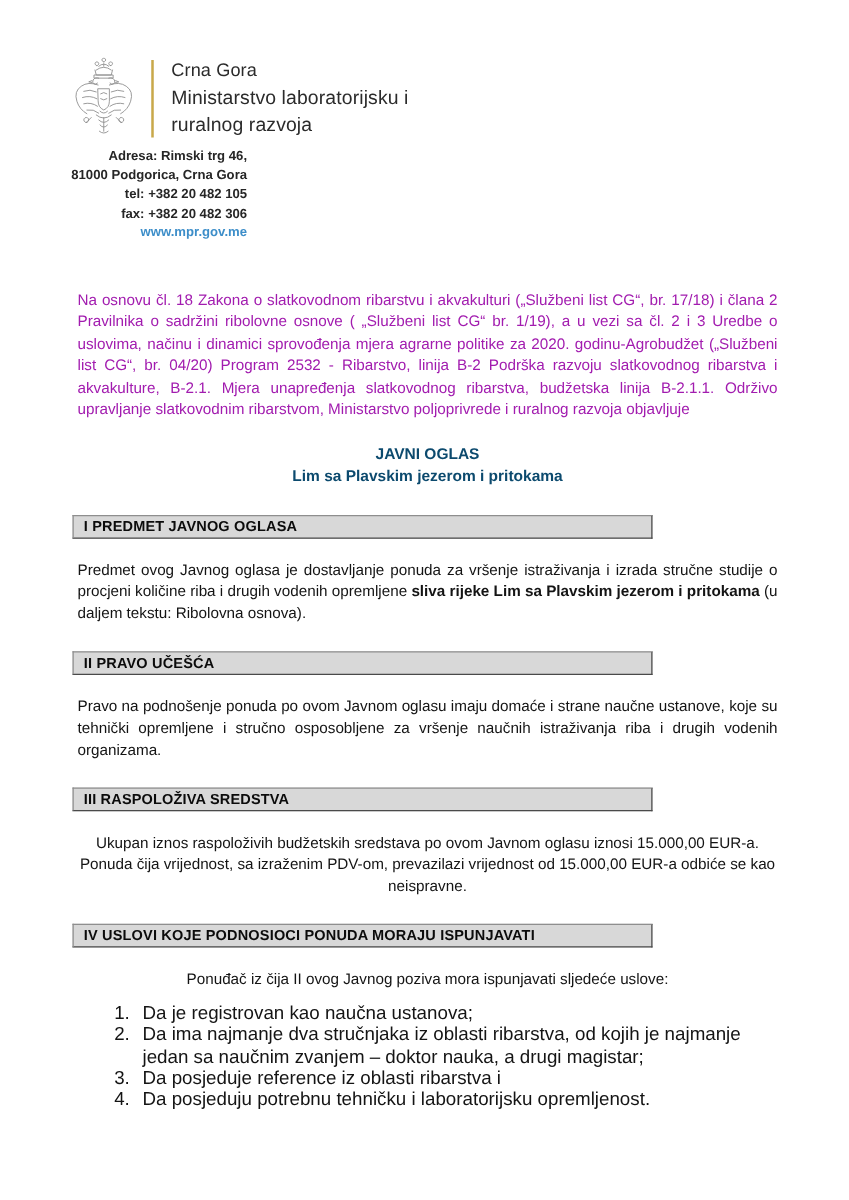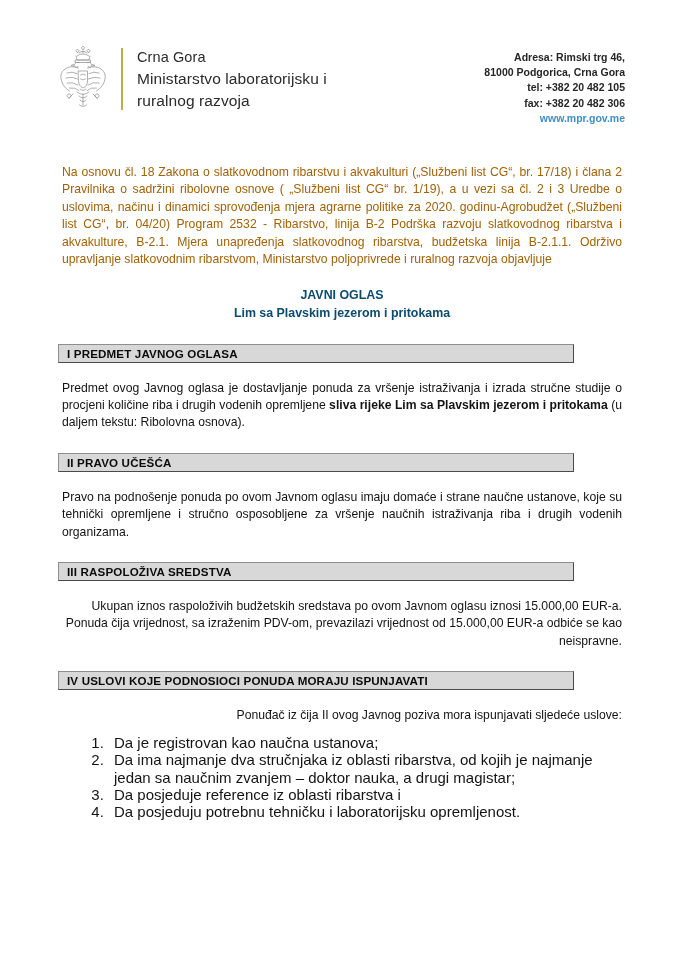--- a/index.html
+++ b/index.html
@@ -24,20 +24,21 @@
     padding: 0;
     overflow: hidden;
   }
 
   
   .letterhead {
     display: flex;
     align-items: flex-start;
     justify-content: space-between;
     padding: 46px 54px 0 57px;
+    flex-direction: column;
   }
 
   .brand {
     display: flex;
     align-items: flex-start;
   }
 
   .emblem {
     width: 52px;
     height: 68px;
@@ -88,21 +89,21 @@
   .content {
     padding: 0 57px 0 62px;
   }
 
   p.intro {
     margin: 0;
     font-size: 12.2px;
     line-height: 17.4px;
     text-align: justify;
     text-justify: inter-word;
-    color: #a16207;
+    color: #a21caf;
   }
 
   .spacer-intro { height: 38px; }
 
   .oglas-title {
     text-align: center;
     font-weight: bold;
     font-size: 12.4px;
     line-height: 17.6px;
     color: #0c4a6e;
@@ -115,21 +116,21 @@
   
   .section-bar {
     position: relative;
     margin: 0 4px 0 -4px;
     background: #d8d8d8;
     border: 1px solid #8e8e8e;
     border-right-color: #4a4a4a;
     border-bottom-color: #4a4a4a;
     box-sizing: border-box;
     height: 19px;
-    width: 516px;
+    width: 464px;
     display: flex;
     align-items: center;
   }
   .section-bar span {
     font-weight: bold;
     font-size: 11.6px;
     letter-spacing: .15px;
     color: #0b0b0b;
     padding-left: 8px;
     white-space: nowrap;
@@ -140,21 +141,21 @@
 
   p.body-text {
     margin: 0;
     font-size: 12.2px;
     line-height: 17.4px;
     text-align: justify;
     text-justify: inter-word;
     color: #141414;
   }
   p.body-text.nowrap-left {
-    text-align: right;
+    text-align: center;
   }
   b { font-weight: bold; }
 
   ol.conditions {
     margin: 9px 0 0 0;
     padding-left: 46px;
     font-size: 15px;
     line-height: 17.4px;
     color: #141414;
   }

